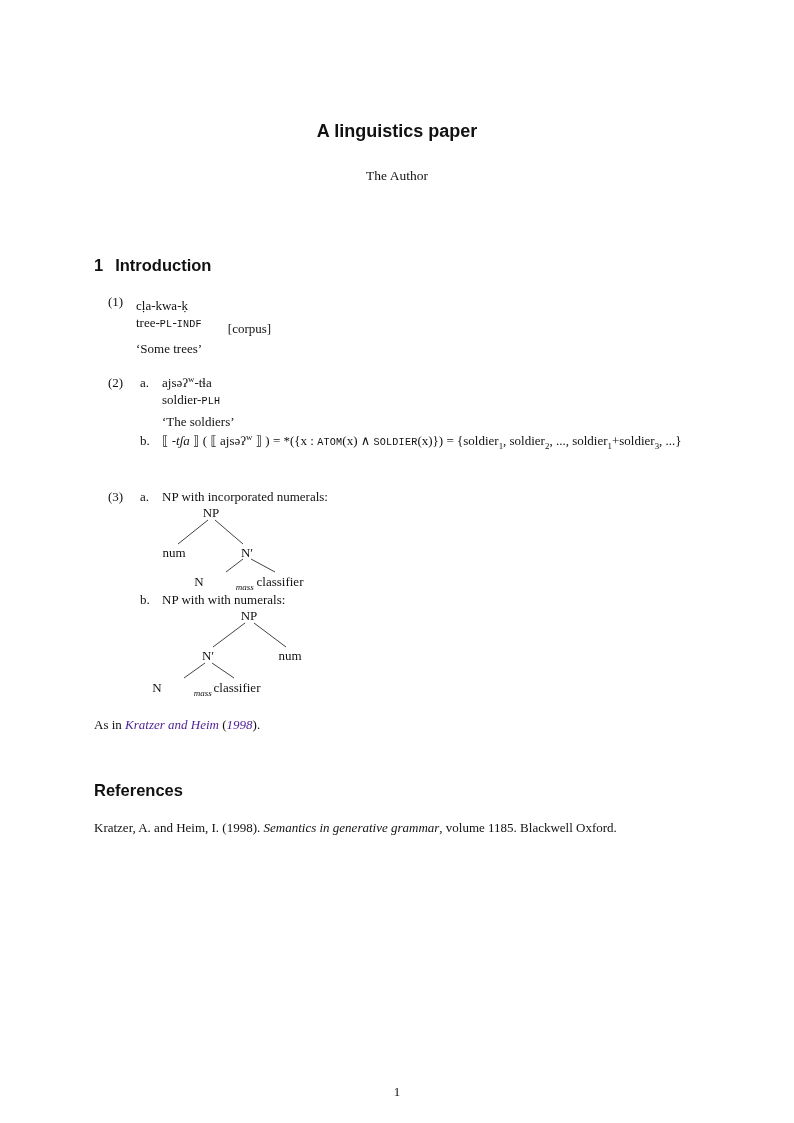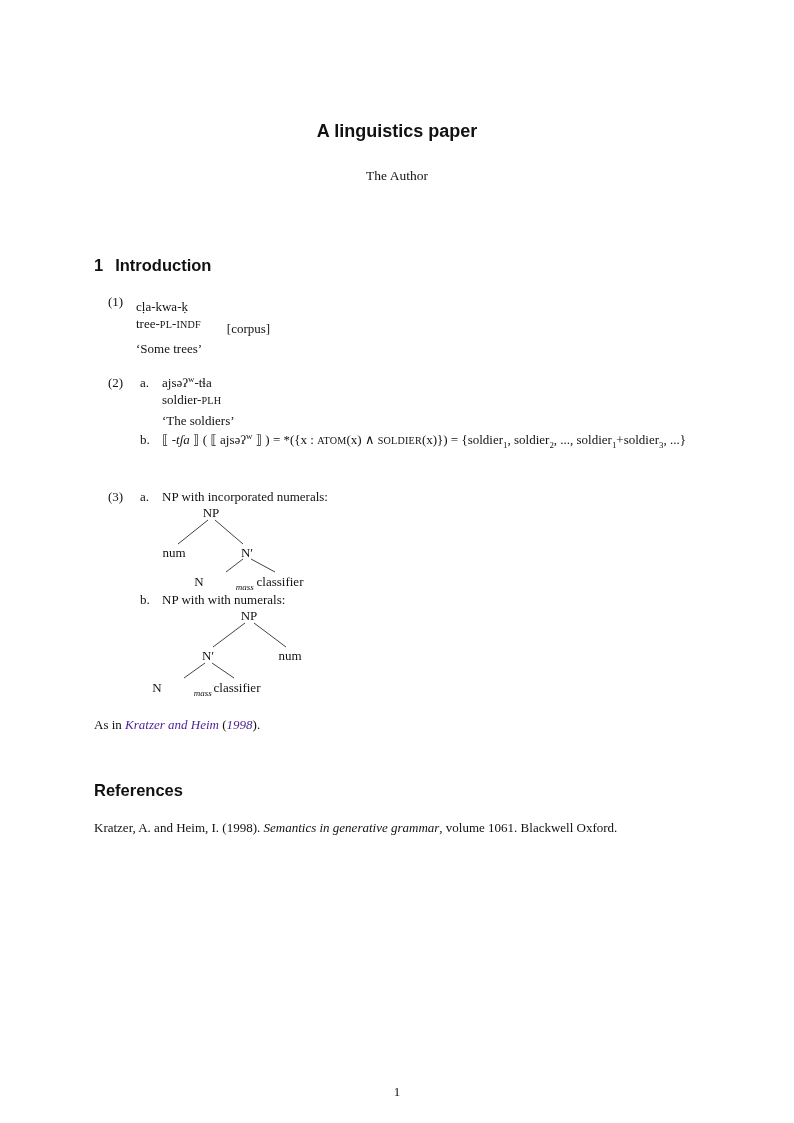--- a/index.html
+++ b/index.html
@@ -20,21 +20,21 @@
   .refhead { top: 780px; left: 94px; font-size: 16.5px; line-height: 21px; }
 
   .ex { position: absolute; display: flex; align-items: flex-start; }
   .exnum { flex: none; width: 28px; }
   .exnum-w { flex: none; width: 32px; }
   .sublab { flex: none; width: 22px; }
   .igt-row { display: flex; align-items: center; }
   .corpus { margin-left: 26px; margin-top: 27px; }
   .trans { margin-top: 3px; }
   .gls { white-space: nowrap; }
-  .sc { text-transform: uppercase; font-size: 0.78em; letter-spacing: 0.2px; }
+  .sc { text-transform: uppercase; font-size: 0.78em; letter-spacing: 0.2px; font-family: Liberation Mono, monospace; }
   .it { font-style: italic; }
   .sup { vertical-align: super; font-size: 0.68em; line-height: 0; }
   .subn { vertical-align: sub; font-size: 0.68em; line-height: 0; }
   .b-item { margin-top: 2px; display: flex; align-items: flex-start; }
   .b-body { width: 562px; }
 
   .tree { position: absolute; width: 210px; height: 95px; }
   .tree svg { position: absolute; left: 0; top: 0; }
   .node { position: absolute; transform: translateX(-50%); white-space: nowrap; }
   .msub { font-style: italic; font-size: 9px; vertical-align: sub; line-height: 0; padding-left: 32px; }
@@ -121,17 +121,17 @@
     <span class="node" style="left:89px; top:0;">NP</span>
     <span class="node" style="left:48px; top:40px;">N′</span>
     <span class="node" style="left:130px; top:40px;">num</span>
     <span class="node" style="left:22px; top:72px;"><span>N</span><span class="msub">mass</span></span>
     <span class="node" style="left:77px; top:72px;">classifier</span>
   </div>
 
   <div class="abs" style="left:94px; top:716px;"><span>As in </span><a class="link">Kratzer and Heim</a><span> (</span><a class="link">1998</a><span>).</span></div>
 
   <div class="abs refhead sans">References</div>
-  <div class="abs refentry"><span>Kratzer, A. and Heim, I. (1998). </span><span class="it">Semantics in generative grammar</span><span>, volume 1061. Blackwell Oxford.</span></div>
+  <div class="abs refentry"><span>Kratzer, A. and Heim, I. (1998). </span><span class="it">Semantics in generative grammar</span><span>, volume 1185. Blackwell Oxford.</span></div>
 
   <div class="abs footer">1</div>
 
 </div>
 
 </body></html>

